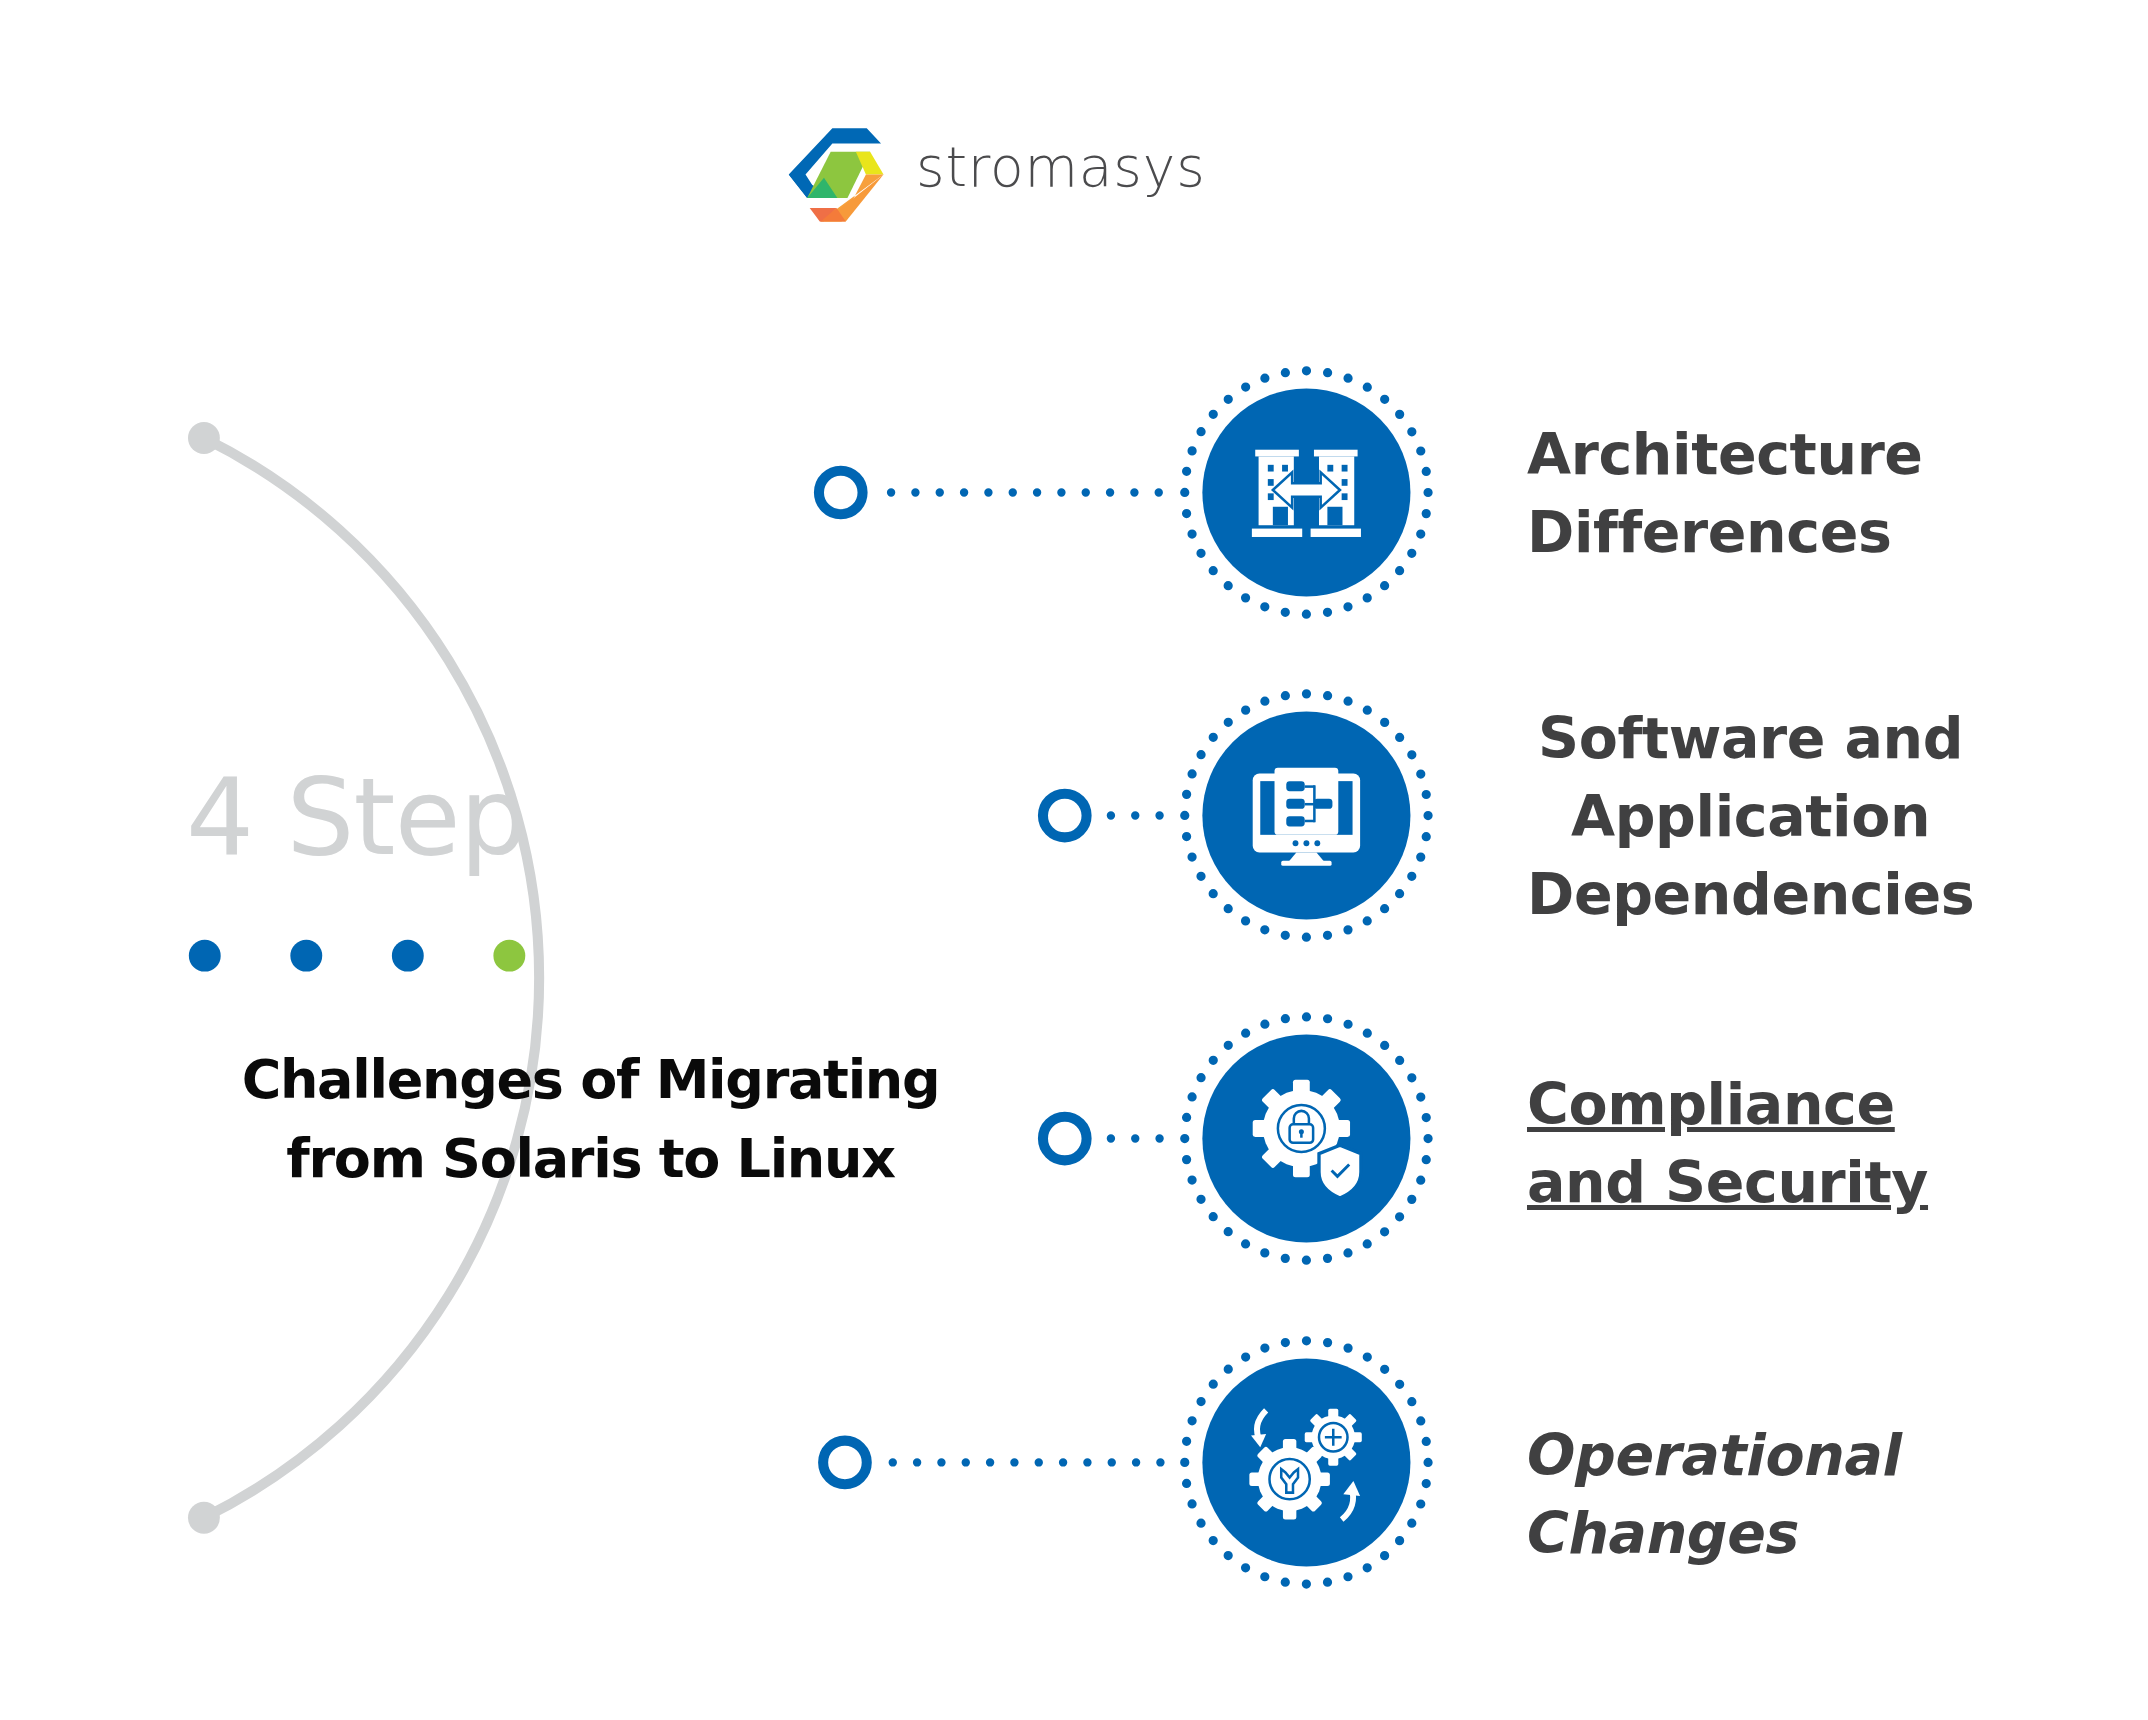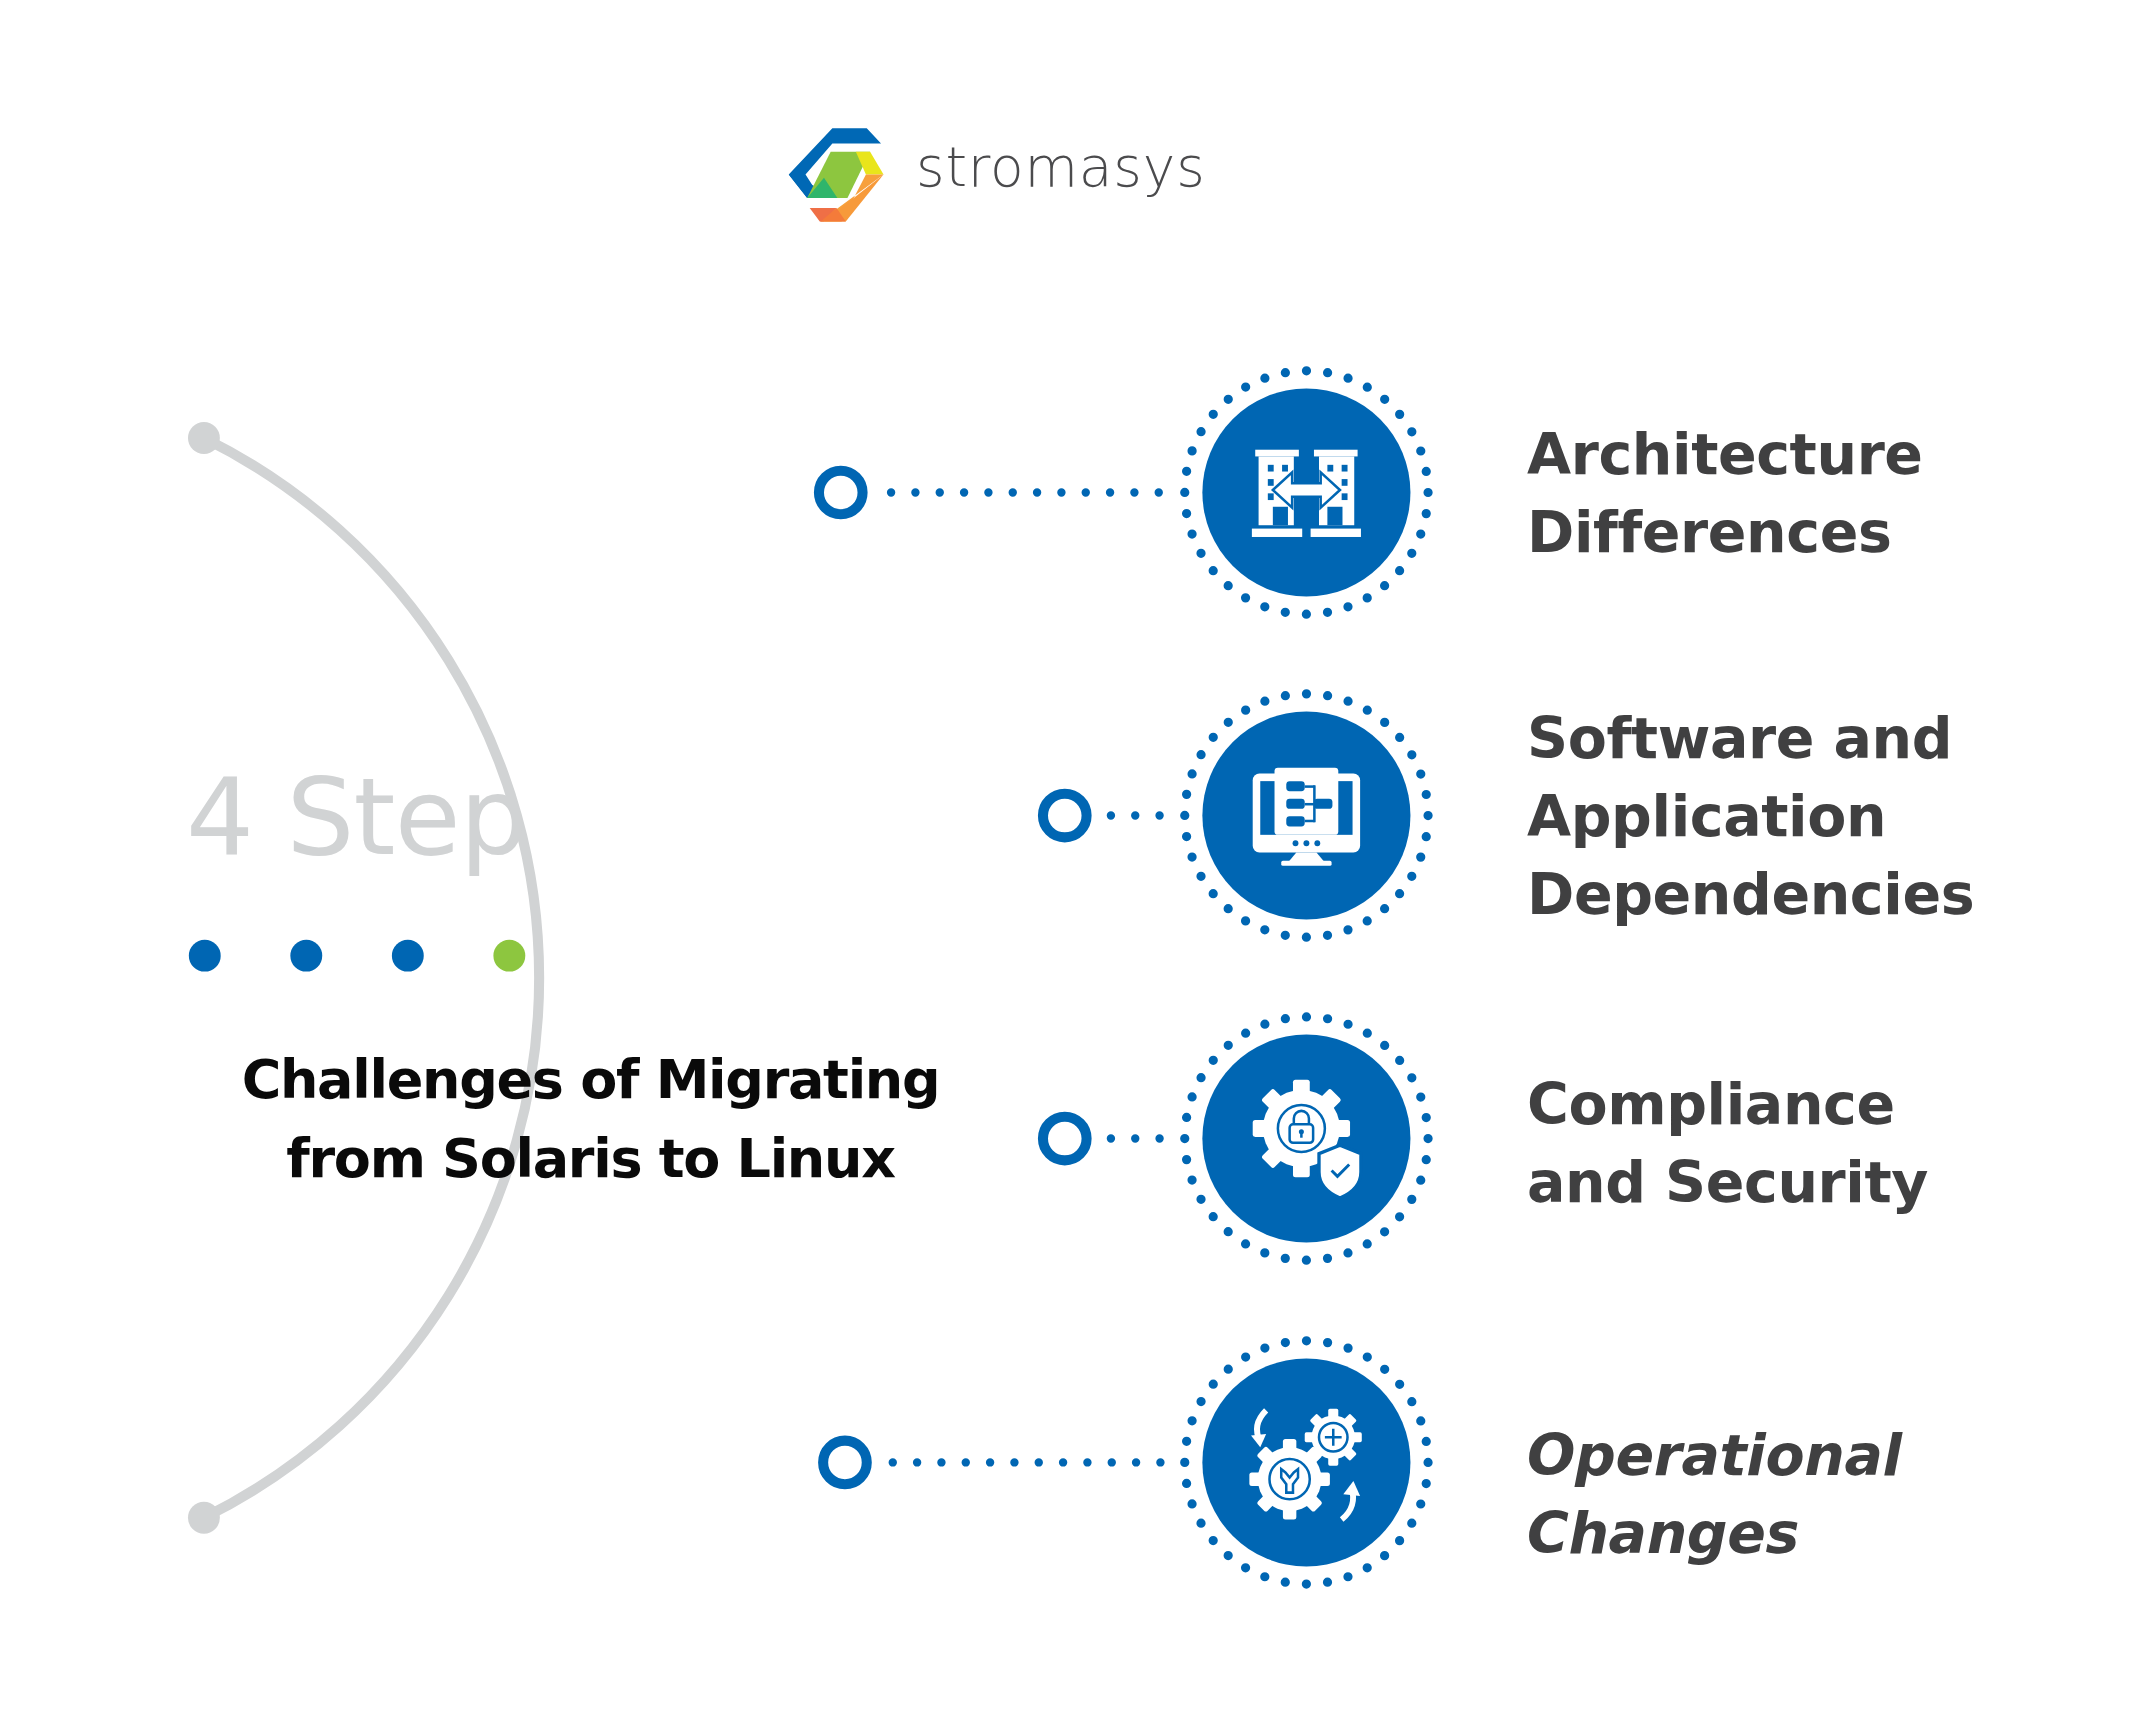--- a/index.html
+++ b/index.html
@@ -180,26 +180,26 @@
 
 <div class="step-count">4 Step</div>
 
 <div class="main-title">Challenges of Migrating
 from Solaris to Linux</div>
 
 <div class="item-label" style="top:409px; height:168px;">
   <span>Architecture
 Differences</span>
 </div>
-<div class="item-label" style="top:690px; height:252px;">
+<div class="item-label" style="top:690px; height:252px;text-align:center;">
   <span>Software and
 Application
 Dependencies</span>
 </div>
-<div class="item-label" style="top:1059px; height:168px;">
+<div class="item-label" style="top:1059px; height:168px;text-decoration:underline;">
   <span>Compliance
 and Security</span>
 </div>
 <div class="item-label" style="top:1410px; height:168px;font-style:italic;">
   <span>Operational
 Changes</span>
 </div>
 
 
 </body></html>

